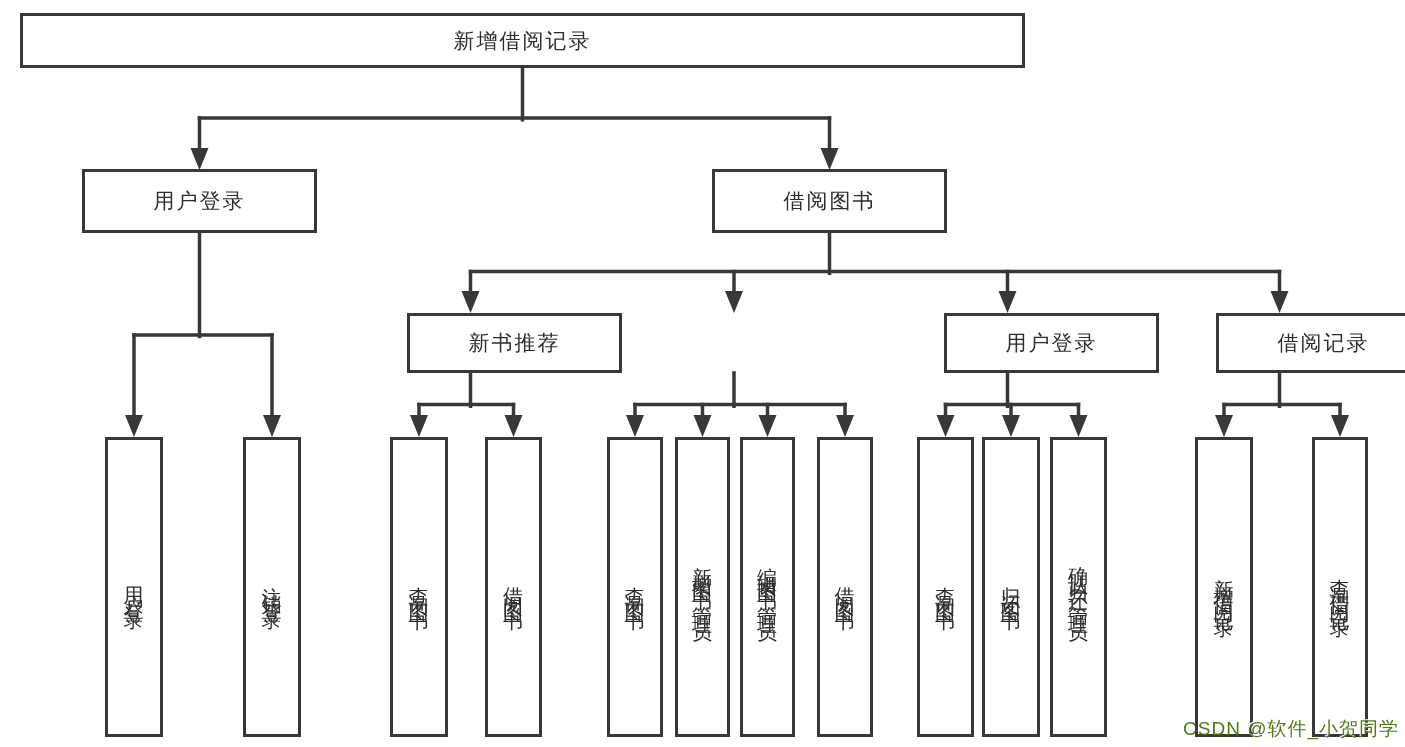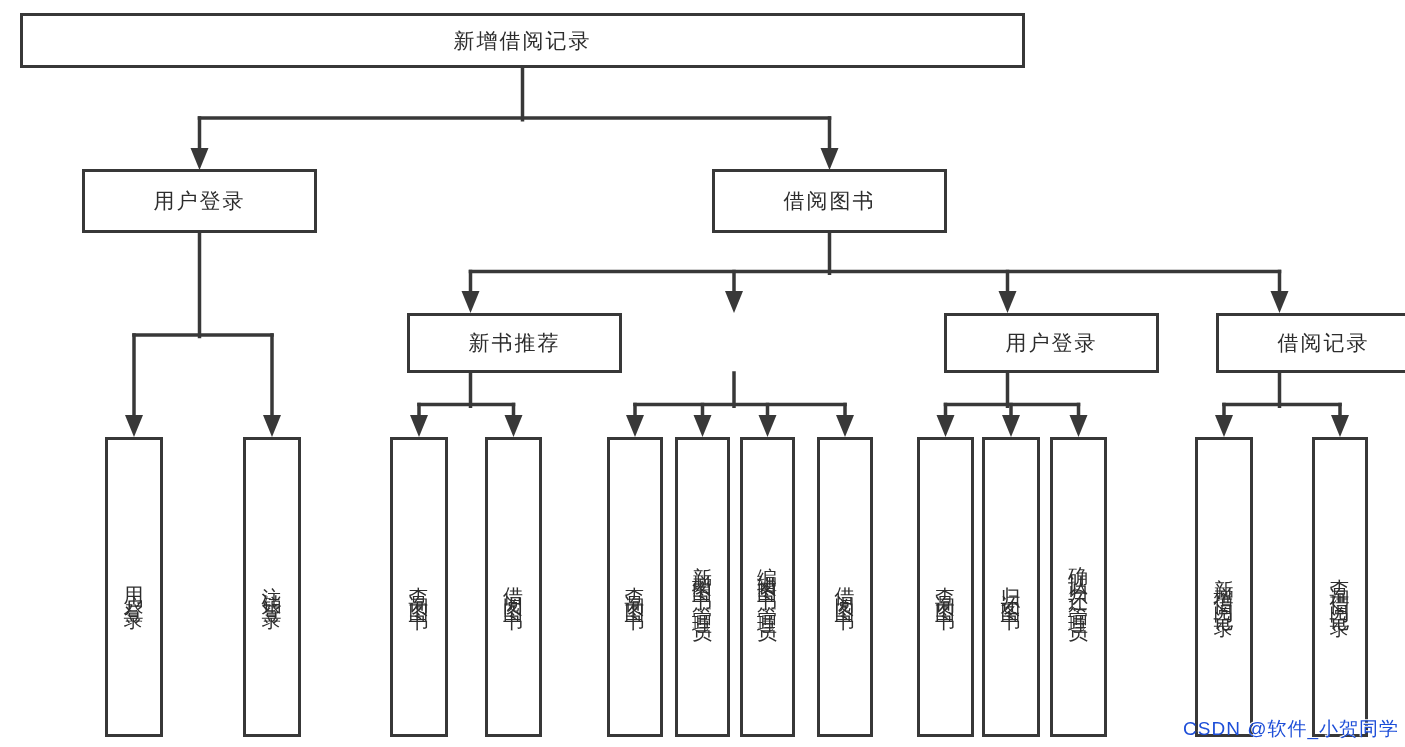--- a/index.html
+++ b/index.html
@@ -69,21 +69,21 @@
   .leaf-11 { left: 1050px; width: 57px; }
   .leaf-12 { left: 1195px; width: 58px; }
   .leaf-13 { left: 1312px; width: 56px; }
 
   .watermark {
     position: absolute;
     right: 6px;
     bottom: 5px;
     font-size: 19px;
     letter-spacing: 1px;
-    color: #1d4ed8;
+    color: #4d7c0f;
     text-shadow: -1px -1px 0 #ffffff;
     white-space: nowrap;
     z-index: 5;
   }
 </style>
 </head>
 <body>
 
 <div class="stage">
 

